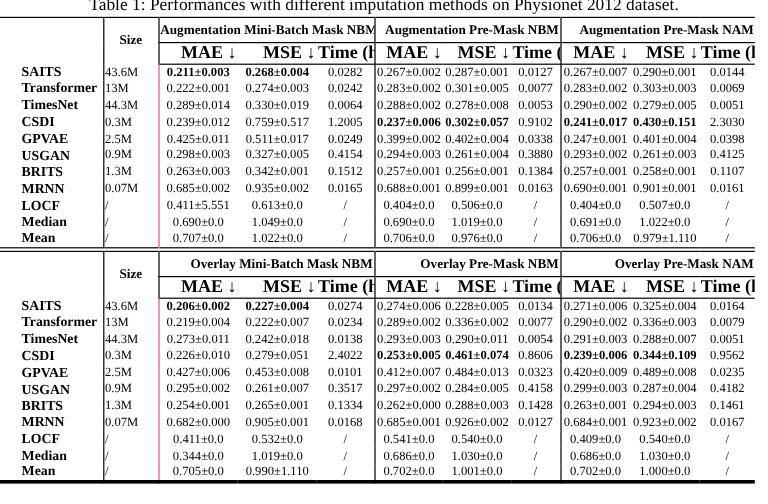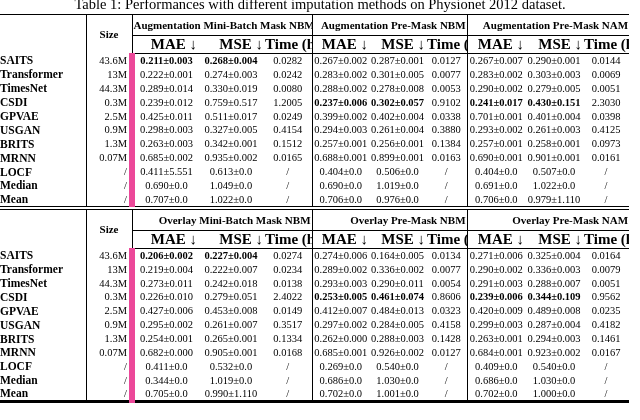--- a/index.html
+++ b/index.html
@@ -30,23 +30,23 @@
   tr.group-row th{font-weight:bold;font-size:11px;height:20px;vertical-align:middle;}
   th.group{border-bottom:1px solid #000;text-align:right;border-left:1px solid #000;}
   th.size-col{font-size:11.5px;text-align:center;vertical-align:middle;border-left:1px solid #000;border-right:1px solid #000;}
   tr.sub-row th{font-weight:bold;font-size:15px;height:17px;text-align:right;border-bottom:1px solid #000;}
   tr.sub-row th.groupend{border-right:1px solid #000;}
   tr.sub-row th:last-child{border-right:none;}
   
   tbody tr{height:13.9px;}
   tbody th.lbl{
     text-align:left;font-weight:bold;font-size:11.5px;
-    border-right:1px solid #000;padding-left:0;
+    border-right:1px solid #000;padding-left:18px;
   }
-  tbody td.size{text-align:right;border-right:6px solid #ec4899;padding-right:2px;font-size:10.5px;}
+  tbody td.size{border-right:1px solid #ec4899;padding-right:2px;font-size:10.5px;}
   tbody td.val{text-align:center;}
   tbody td.groupend{border-right:1px solid #000;}
   tbody td.lastgroupend{border-right:none;}
   td.bold{font-weight:bold;}
 </style>
 </head>
 <body>
 
 <div class="page">
   <div class="caption">Table 1: Performances with different imputation methods on Physionet 2012 dataset.</div>
@@ -110,21 +110,21 @@
             <td class="val groupend">0.0077</td>
             <td class="val">0.283±0.002</td>
             <td class="val">0.303±0.003</td>
             <td class="val lastgroupend">0.0069</td>
           </tr>
           <tr>
             <th class="lbl">TimesNet</th>
             <td class="size">44.3M</td>
             <td class="val">0.289±0.014</td>
             <td class="val">0.330±0.019</td>
-            <td class="val groupend">0.0080</td>
+            <td class="val groupend">0.0064</td>
             <td class="val">0.288±0.002</td>
             <td class="val">0.278±0.008</td>
             <td class="val groupend">0.0053</td>
             <td class="val">0.290±0.002</td>
             <td class="val">0.279±0.005</td>
             <td class="val lastgroupend">0.0051</td>
           </tr>
           <tr>
             <th class="lbl">CSDI</th>
             <td class="size">0.3M</td>
@@ -140,21 +140,21 @@
           </tr>
           <tr>
             <th class="lbl">GPVAE</th>
             <td class="size">2.5M</td>
             <td class="val">0.425±0.011</td>
             <td class="val">0.511±0.017</td>
             <td class="val groupend">0.0249</td>
             <td class="val">0.399±0.002</td>
             <td class="val">0.402±0.004</td>
             <td class="val groupend">0.0338</td>
-            <td class="val">0.701±0.001</td>
+            <td class="val">0.247±0.001</td>
             <td class="val">0.401±0.004</td>
             <td class="val lastgroupend">0.0398</td>
           </tr>
           <tr>
             <th class="lbl">USGAN</th>
             <td class="size">0.9M</td>
             <td class="val">0.298±0.003</td>
             <td class="val">0.327±0.005</td>
             <td class="val groupend">0.4154</td>
             <td class="val">0.294±0.003</td>
@@ -168,21 +168,21 @@
             <th class="lbl">BRITS</th>
             <td class="size">1.3M</td>
             <td class="val">0.263±0.003</td>
             <td class="val">0.342±0.001</td>
             <td class="val groupend">0.1512</td>
             <td class="val">0.257±0.001</td>
             <td class="val">0.256±0.001</td>
             <td class="val groupend">0.1384</td>
             <td class="val">0.257±0.001</td>
             <td class="val">0.258±0.001</td>
-            <td class="val lastgroupend">0.0973</td>
+            <td class="val lastgroupend">0.1107</td>
           </tr>
           <tr>
             <th class="lbl">MRNN</th>
             <td class="size">0.07M</td>
             <td class="val">0.685±0.002</td>
             <td class="val">0.935±0.002</td>
             <td class="val groupend">0.0165</td>
             <td class="val">0.688±0.001</td>
             <td class="val">0.899±0.001</td>
             <td class="val groupend">0.0163</td>
@@ -267,21 +267,21 @@
           </tr>
     </thead>
     <tbody>
           <tr>
             <th class="lbl">SAITS</th>
             <td class="size">43.6M</td>
             <td class="val bold">0.206±0.002</td>
             <td class="val bold">0.227±0.004</td>
             <td class="val groupend">0.0274</td>
             <td class="val">0.274±0.006</td>
-            <td class="val">0.164±0.005</td>
+            <td class="val">0.228±0.005</td>
             <td class="val groupend">0.0134</td>
             <td class="val">0.271±0.006</td>
             <td class="val">0.325±0.004</td>
             <td class="val lastgroupend">0.0164</td>
           </tr>
           <tr>
             <th class="lbl">Transformer</th>
             <td class="size">13M</td>
             <td class="val">0.219±0.004</td>
             <td class="val">0.222±0.007</td>
@@ -317,21 +317,21 @@
             <td class="val groupend">0.8606</td>
             <td class="val bold">0.239±0.006</td>
             <td class="val bold">0.344±0.109</td>
             <td class="val lastgroupend">0.9562</td>
           </tr>
           <tr>
             <th class="lbl">GPVAE</th>
             <td class="size">2.5M</td>
             <td class="val">0.427±0.006</td>
             <td class="val">0.453±0.008</td>
-            <td class="val groupend">0.0149</td>
+            <td class="val groupend">0.0101</td>
             <td class="val">0.412±0.007</td>
             <td class="val">0.484±0.013</td>
             <td class="val groupend">0.0323</td>
             <td class="val">0.420±0.009</td>
             <td class="val">0.489±0.008</td>
             <td class="val lastgroupend">0.0235</td>
           </tr>
           <tr>
             <th class="lbl">USGAN</th>
             <td class="size">0.9M</td>
@@ -370,21 +370,21 @@
             <td class="val">0.684±0.001</td>
             <td class="val">0.923±0.002</td>
             <td class="val lastgroupend">0.0167</td>
           </tr>
           <tr>
             <th class="lbl">LOCF</th>
             <td class="size">/</td>
             <td class="val">0.411±0.0</td>
             <td class="val">0.532±0.0</td>
             <td class="val groupend">/</td>
-            <td class="val">0.269±0.0</td>
+            <td class="val">0.541±0.0</td>
             <td class="val">0.540±0.0</td>
             <td class="val groupend">/</td>
             <td class="val">0.409±0.0</td>
             <td class="val">0.540±0.0</td>
             <td class="val lastgroupend">/</td>
           </tr>
           <tr>
             <th class="lbl">Median</th>
             <td class="size">/</td>
             <td class="val">0.344±0.0</td>

